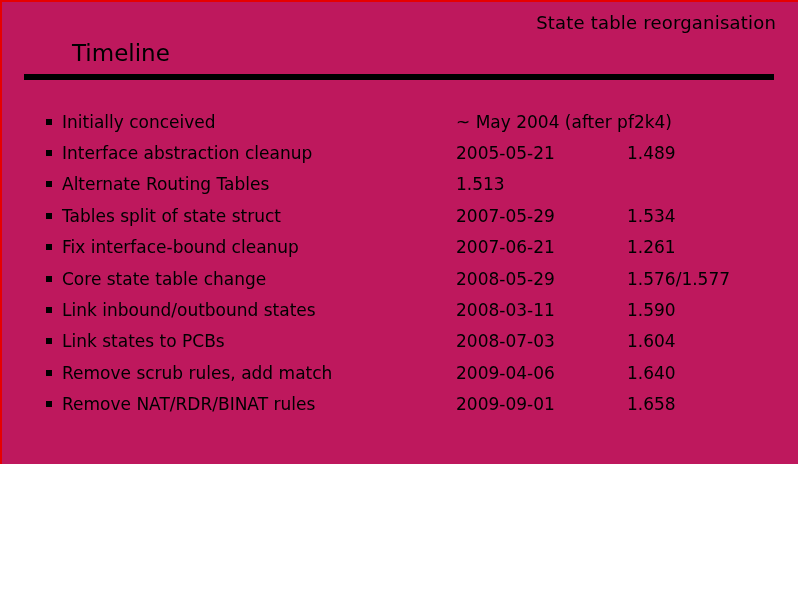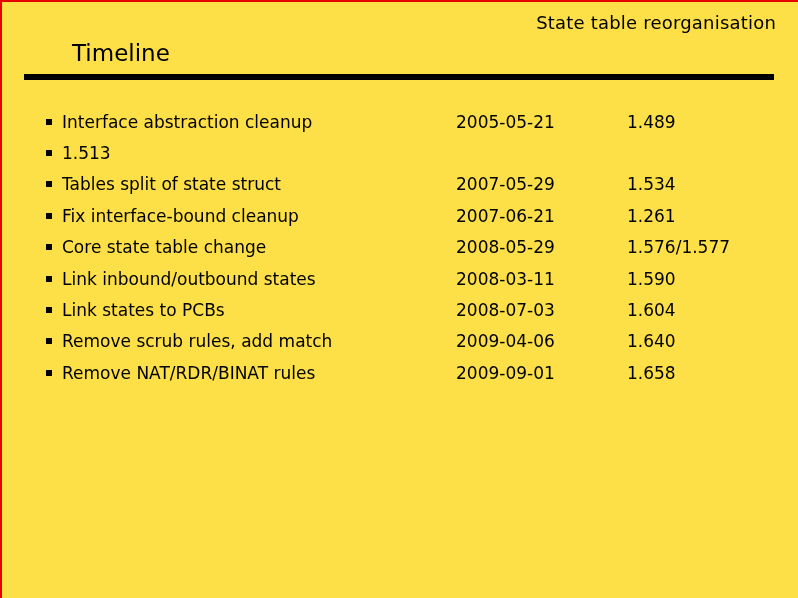--- a/index.html
+++ b/index.html
@@ -1,20 +1,20 @@
 <!DOCTYPE html>
 <html><head>
 <meta charset="utf-8">
 <style>
   html, body { margin: 0; padding: 0; background: #ffffff; }
   .slide {
     position: relative;
     width: 798px;
-    height: 598px;
-    background: #fde047;
+    height: 464px;
+    background: #be185d;
     color: #000000;
     font-family: "DejaVu Sans", "Liberation Sans", sans-serif;
     overflow: hidden;
     box-sizing: border-box;
   }
   
   .edge-top {
     position: absolute; top: 0; left: 0;
     width: 798px; height: 2px;
     background: #e60000;
@@ -78,30 +78,37 @@
 <div class="slide">
   <div class="edge-top"></div>
   <div class="edge-left"></div>
 
   <div class="header-right">State table reorganisation</div>
   <div class="slide-title">Timeline</div>
   <div class="title-rule"></div>
 
   <div class="timeline-list">
 
+    <div class="timeline-row">
+      <span class="bullet"></span>
+      <span class="cell-label">Initially conceived</span>
+      <span class="cell-date">~ May 2004 (after pf2k4)</span>
+      <span class="cell-version"></span>
+    </div>
 
     <div class="timeline-row">
       <span class="bullet"></span>
       <span class="cell-label">Interface abstraction cleanup</span>
       <span class="cell-date">2005-05-21</span>
       <span class="cell-version">1.489</span>
     </div>
 
     <div class="timeline-row">
       <span class="bullet"></span>
+      <span class="cell-label">Alternate Routing Tables</span>
       <span class="cell-version">1.513</span>
     </div>
 
     <div class="timeline-row">
       <span class="bullet"></span>
       <span class="cell-label">Tables split of state struct</span>
       <span class="cell-date">2007-05-29</span>
       <span class="cell-version">1.534</span>
     </div>
 

